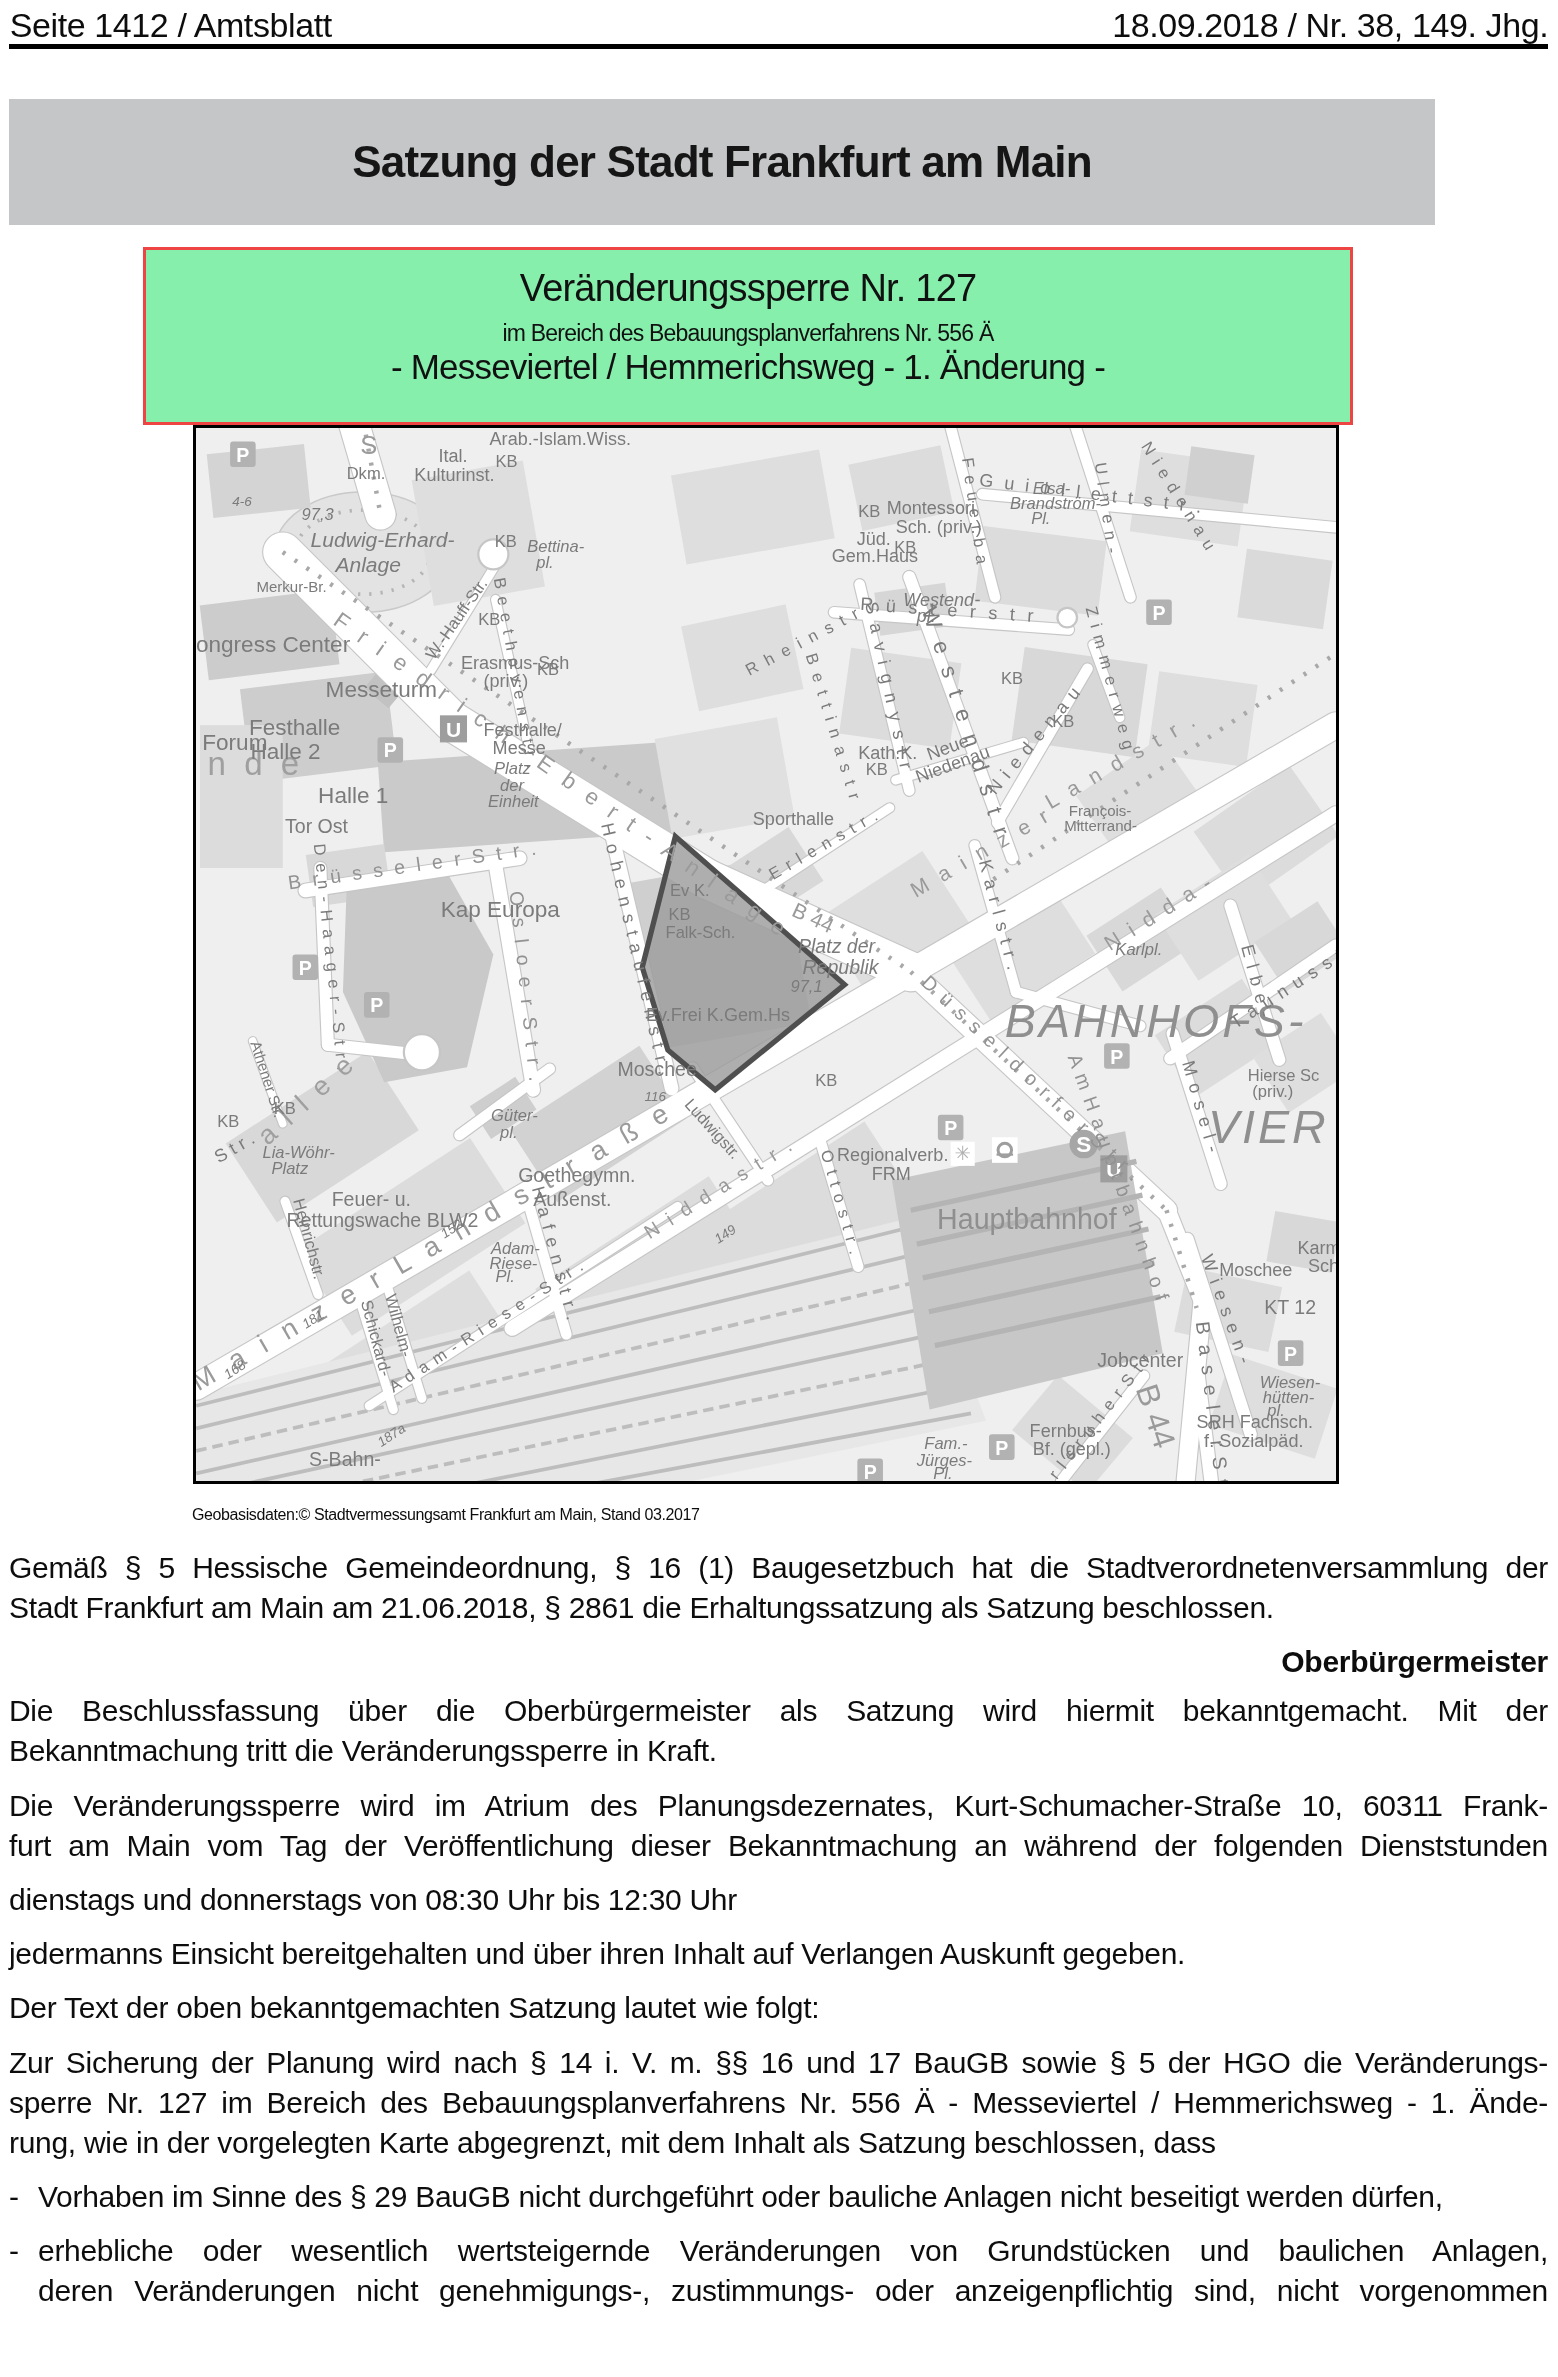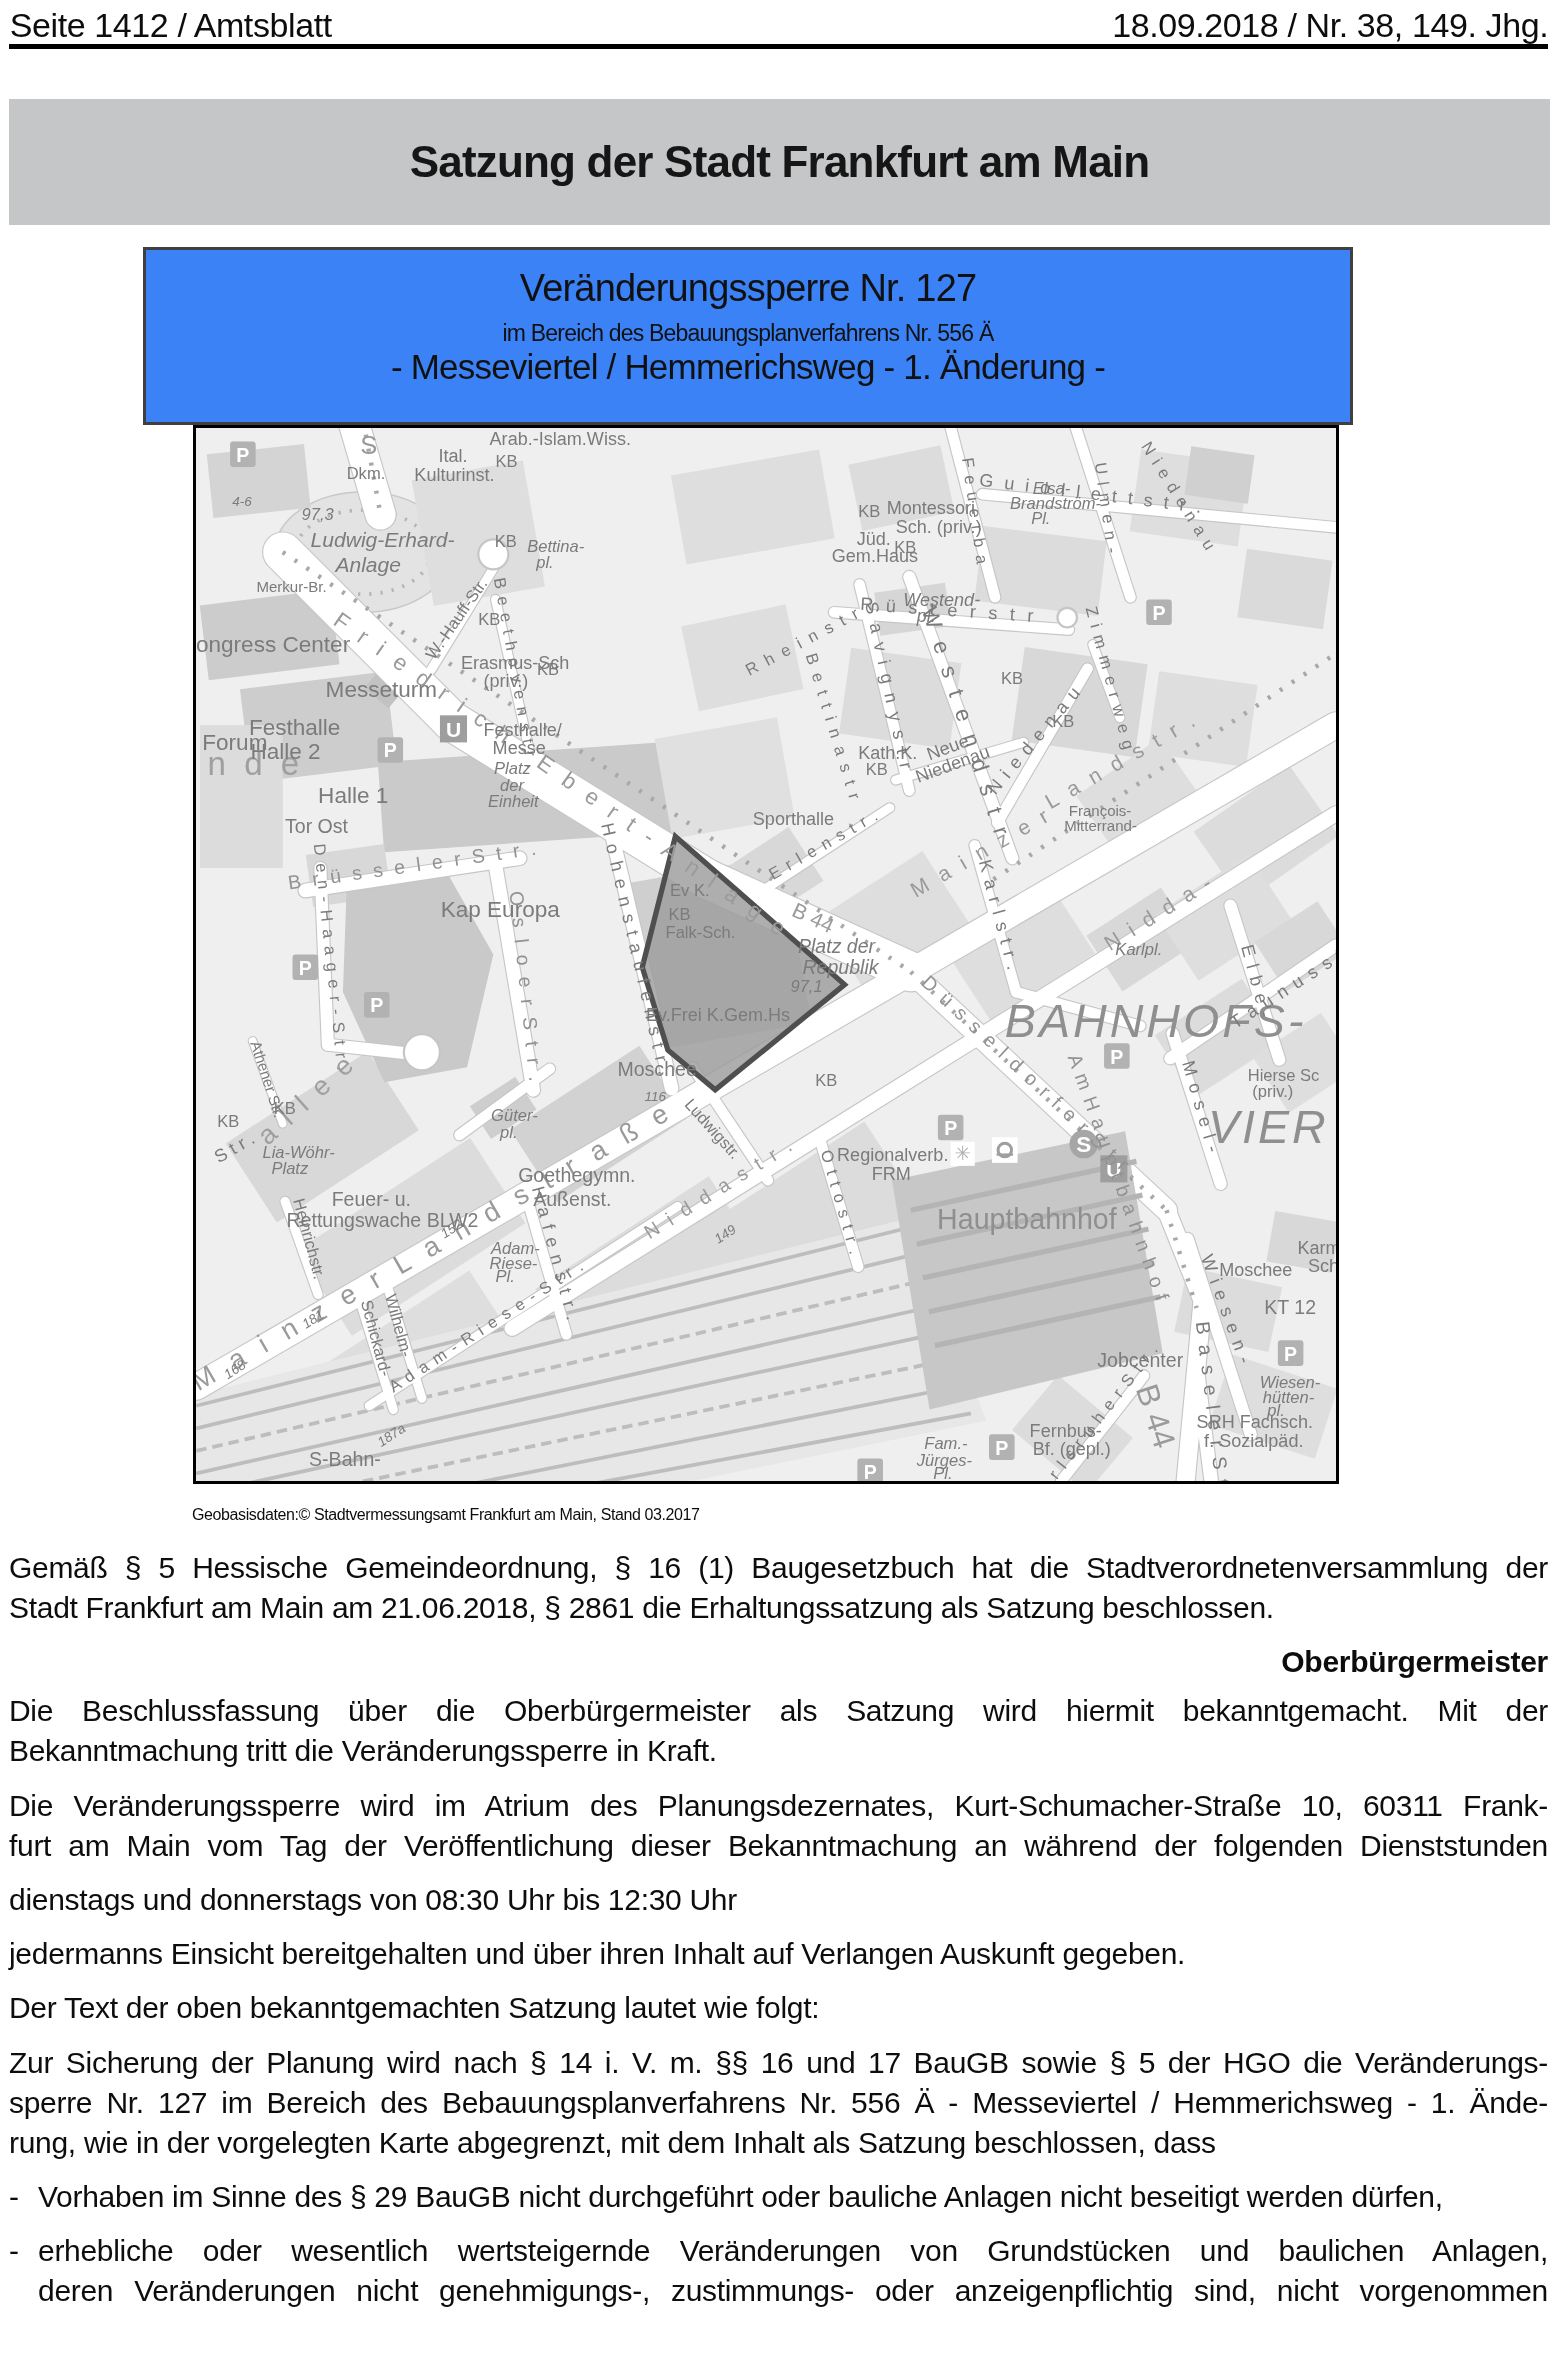--- a/index.html
+++ b/index.html
@@ -2,25 +2,25 @@
 <html style="font-size:12px"><head>
 <meta charset="utf-8">
 <style>
   html,body{margin:0;padding:0;background:#ffffff;}
   #page{position:relative;width:1558px;height:2377px;background:#fff;overflow:hidden;
         font-family:"Liberation Sans","DejaVu Sans",sans-serif;color:#111;}
   .hdr{position:absolute;top:6px;font-size:34px;letter-spacing:-0.4px;color:#0d0d0d;}
   #hdr-left{left:9.8px;}
   #hdr-right{right:9.8px;text-align:center;}
   #hdr-rule{position:absolute;left:9px;top:44px;width:1539px;height:4.5px;background:#000;}
-  #banner{position:absolute;left:9px;top:99px;width:1541px;height:126px;background:#c5c6c8;
+  #banner{position:absolute;left:9px;top:99px;width:1426px;height:126px;background:#c5c6c8;
           display:flex;align-items:center;justify-content:center;}
   #banner-title{font-size:44px;font-weight:bold;letter-spacing:-0.8px;color:#161616;}
   #mapbox-title{position:absolute;left:143px;top:247px;width:1210px;height:178px;
-    border:3px solid #404040;box-sizing:border-box;background:#3b82f6;text-align:center;}
+    border:3px solid #ef4444;box-sizing:border-box;background:#86efac;text-align:center;}
   .mt1{font-size:38px;margin-top:16.6px;letter-spacing:-0.8px;}
   .mt2{font-size:23px;margin-top:10px;letter-spacing:-0.8px;}
   .mt3{font-size:35px;letter-spacing:-0.8px;}
   #map-wrap{position:absolute;left:193px;top:425px;width:1146px;height:1059px;
     border:3px solid #000;box-sizing:border-box;background:#efefef;}
   #map{display:block;}
   #caption{position:absolute;left:192px;top:1506px;font-size:16px;letter-spacing:-0.4px;color:#0d0d0d;}
   #bodytext{position:absolute;left:9px;top:1548px;width:1539px;font-size:30px;
             line-height:40px;letter-spacing:-0.3px;color:#0d0d0d;}
   .para{margin-bottom:14.3px;}

